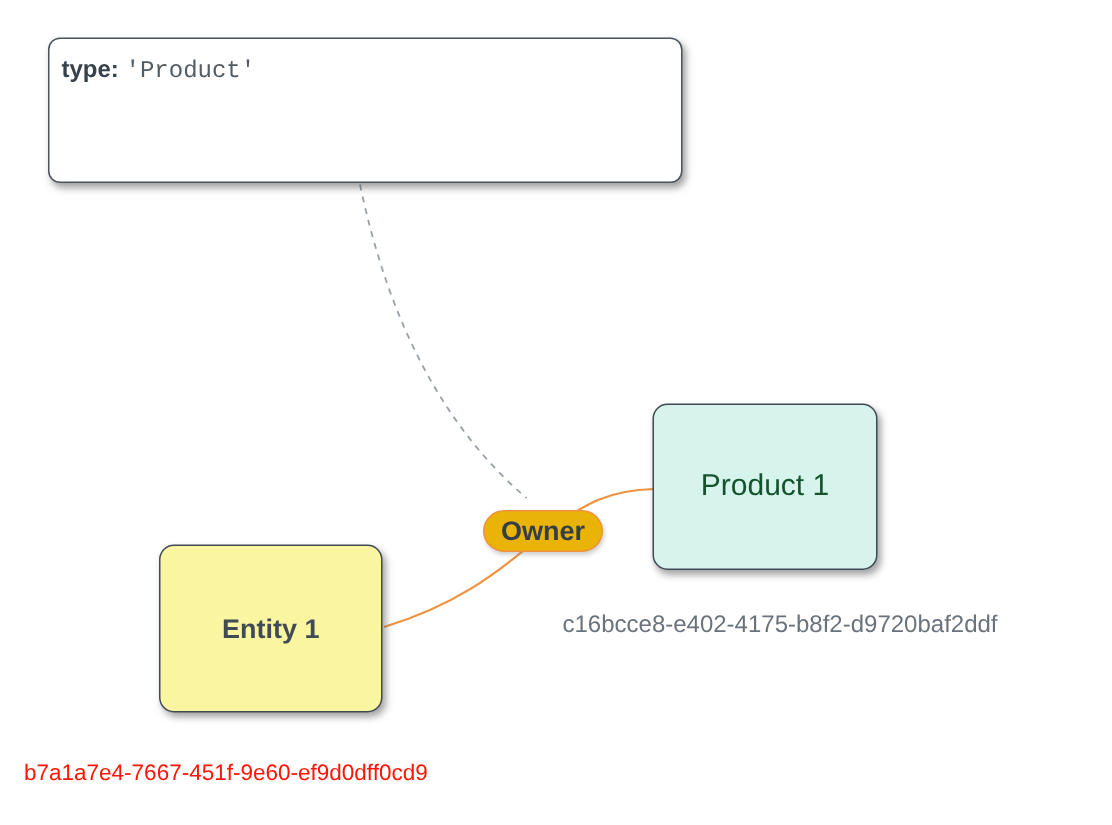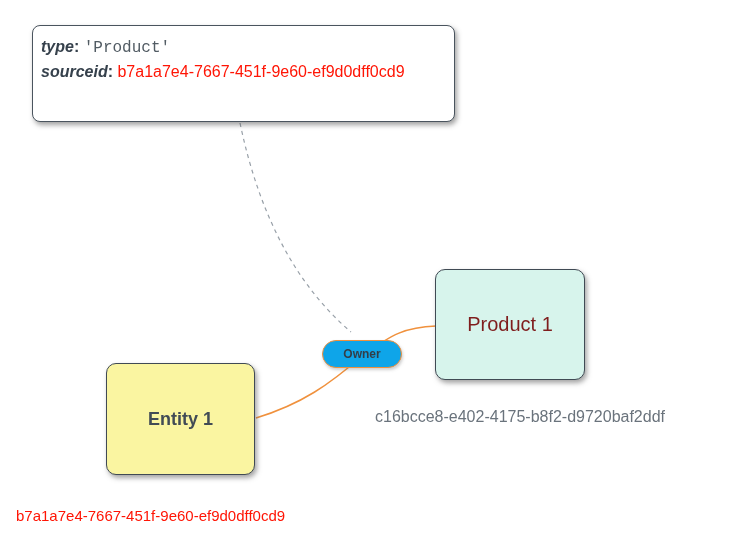--- a/index.html
+++ b/index.html
@@ -46,35 +46,35 @@
     color: #414b55;
   }
   .node-product {
     left: 435px; top: 269px;
     width: 150px; height: 111px;
     background: #d7f4ec;
   }
   .node-product .node-label {
     font-size: 20px;
     font-weight: normal;
-    color: #7f1d1d;
+    color: #14532d;
   }
   
   .edge-pill {
     position: absolute;
     z-index: 3;
     left: 322px; top: 340px;
     width: 80px; height: 28px;
-    background: #0ea5e9;
+    background: #eab308;
     border: 1.4px solid #f0913d;
     border-radius: 15px;
     display: flex;
     align-items: center;
     justify-content: center;
-    font-size: 12px;
+    font-size: 18px;
     font-weight: bold;
     color: #333e48;
     box-sizing: border-box;
     box-shadow: 1px 2px 3px rgba(120,120,120,0.35);
     cursor: pointer;
   }
   
   .caption {
     position: absolute;
     z-index: 2;
@@ -102,21 +102,20 @@
     box-shadow: 2px 3px 5px rgba(70, 70, 70, 0.5);
     box-sizing: border-box;
     padding: 9px 8px;
     font-size: 16px;
     line-height: 24px;
   }
   .tooltip-row { white-space: nowrap; }
   .tt-label {
     font-weight: bold;
     color: #36414c;
-    font-style: italic;
   }
   .tt-colon-dark { font-weight: bold; color: #36414c; }
   .tt-colon-red  { font-weight: bold; color: #ff1505; }
   .tt-value-gray { color: #525c64; font-family: Liberation Mono, monospace; }
   .tt-value-red  { color: #ff1505; }
 </style>
 </head>
 <body>
 
 <div class="canvas">
@@ -142,19 +141,15 @@
 
   <div class="caption caption-target">c16bcce8-e402-4175-b8f2-d9720baf2ddf</div>
 
   <div class="caption caption-source">b7a1a7e4-7667-451f-9e60-ef9d0dff0cd9</div>
 
   <div class="tooltip">
     <div class="tooltip-row">
       <span class="tt-label">type</span><span class="tt-colon-dark">:</span>
       <span class="tt-value-gray">'Product'</span>
     </div>
-    <div class="tooltip-row">
-      <span class="tt-label">sourceid</span><span class="tt-colon-dark">:</span>
-      <span class="tt-value-red">b7a1a7e4-7667-451f-9e60-ef9d0dff0cd9</span>
-    </div>
   </div>
 
 </div>
 
 </body></html>

